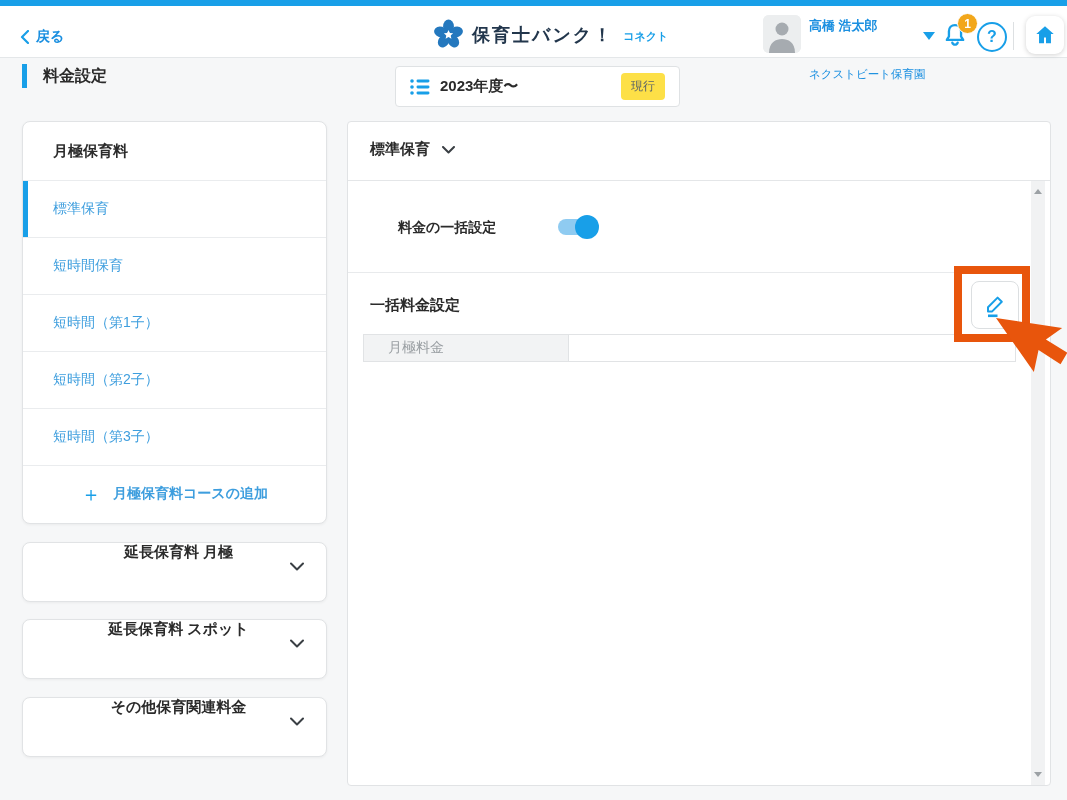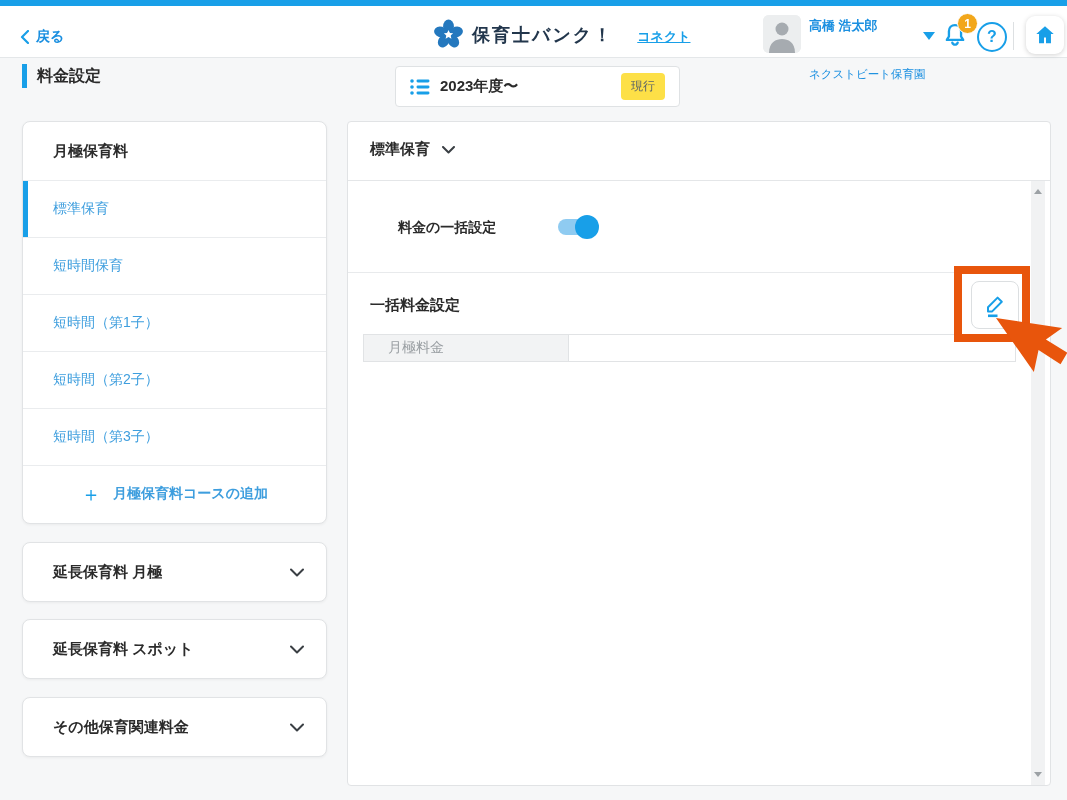--- a/index.html
+++ b/index.html
@@ -10,53 +10,53 @@
     color:#333;
     -webkit-font-smoothing:antialiased;
   }
   .abs{position:absolute;}
   
   .topstrip{left:0;top:0;width:1067px;height:6px;background:#189FE8;}
   .header{left:0;top:6px;width:1067px;height:51px;background:#FFFFFF;border-bottom:1px solid #E4E7E9;}
   .back-link{left:20px;top:22px;display:flex;align-items:center;gap:7px;color:#1A8FE0;font-size:14px;font-weight:bold;cursor:pointer;}
   .logo-wrap{left:433px;top:13px;display:flex;align-items:center;gap:8px;}
   .logo-text{font-size:18px;font-weight:bold;color:#22364C;letter-spacing:2px;}
-  .logo-sub{font-size:13px;font-weight:bold;color:#189FE8;margin-left:16px;margin-top:4px;text-decoration:underline;}
+  .logo-sub{font-size:11px;font-weight:bold;color:#189FE8;margin-left:2px;margin-top:4px;}
   .avatar{left:763px;top:9px;width:38px;height:38px;background:#ECEEEF;border-radius:6px;overflow:hidden;}
   .user-names{left:809px;top:11px;line-height:1.35;}
   .user-name{font-size:13px;font-weight:bold;color:#1A8FE0;}
   .user-org{font-size:11.5px;color:#1A8FE0;margin-top:32px;}
   .user-caret{left:923px;top:26px;width:0;height:0;border-left:6px solid transparent;border-right:6px solid transparent;border-top:8px solid #189FE8;}
   .bell-wrap{left:941px;top:15px;width:30px;height:30px;cursor:pointer;}
   .badge{left:957px;top:7px;width:19px;height:19px;background:#F2A71B;border-radius:50%;color:#fff;
          font-size:12px;font-weight:bold;display:flex;align-items:center;justify-content:center;border:1.5px solid #fff;}
   .help-btn{left:977px;top:16px;width:26px;height:26px;border:2.5px solid #189FE8;border-radius:50%;
             color:#189FE8;font-weight:bold;font-size:16px;display:flex;align-items:center;justify-content:center;cursor:pointer;}
   .head-divider{left:1013px;top:16px;width:1px;height:28px;background:#DDE0E2;}
   .home-btn{left:1026px;top:10px;width:38px;height:38px;background:#fff;border-radius:9px;
             box-shadow:0 1px 5px rgba(0,0,0,0.18);display:flex;align-items:center;justify-content:center;cursor:pointer;}
   
-  .page-title{left:22px;top:64px;display:flex;align-items:center;gap:10px;}
+  .page-title{left:22px;top:64px;display:flex;align-items:center;gap:16px;}
   .title-bar{width:5px;height:24px;background:#189FE8;}
   .title-text{font-size:16px;font-weight:bold;color:#2B2B2B;}
   .year-card{left:395px;top:66px;width:285px;height:41px;background:#fff;border:1px solid #DFE2E4;border-radius:4px;
              display:flex;align-items:center;padding:0 14px;box-sizing:border-box;cursor:pointer;}
   .year-label{font-size:15px;font-weight:bold;color:#2B2B2B;margin-left:10px;}
   .year-badge{margin-left:auto;background:#fde047;color:#5A6268;font-size:12px;padding:5px 10px;border-radius:4px;}
   
   .card{background:#fff;border:1px solid #E1E3E5;border-radius:8px;box-shadow:0 1px 3px rgba(0,0,0,0.05);box-sizing:border-box;}
   .side-card1{left:22px;top:121px;width:305px;height:403px;}
   .side-row{position:relative;height:57px;display:flex;align-items:center;padding-left:30px;border-bottom:1px solid #EAECEE;box-sizing:border-box;}
   .side-row:last-child{border-bottom:none;}
   .side-header{font-size:15px;font-weight:bold;color:#2B2B2B;height:59px;}
   .side-item{font-size:14px;color:#3E9EDE;cursor:pointer;}
   .side-item.selected::before{content:"";position:absolute;left:0;top:0;bottom:0;width:5px;background:#189FE8;}
   .side-add{justify-content:center;padding-left:0;gap:12px;color:#3E9EDE;font-size:14px;font-weight:bold;cursor:pointer;height:56px;}
   .plus{font-size:20px;font-weight:normal;color:#189FE8;line-height:1;}
-  .accordion{left:22px;width:305px;height:60px;display:flex;align-items:center;padding:0 22px 0 30px;cursor:pointer;}
+  .accordion{left:22px;width:305px;height:60px;display:flex;align-items:center;padding:0 22px 0 30px;cursor:pointer;flex-direction:column;}
   .accordion .acc-label{font-size:15px;font-weight:bold;color:#2B2B2B;}
   .acc2{top:542px;} .acc3{top:619px;} .acc4{top:697px;}
   .acc-chev{margin-left:auto;}
   
   .main-panel{left:347px;top:121px;width:704px;height:665px;background:#fff;border:1px solid #E1E3E5;border-radius:4px;box-sizing:border-box;}
   .panel-head{left:370px;top:140px;display:flex;align-items:center;gap:12px;cursor:pointer;}
   .panel-title{font-size:15px;font-weight:bold;color:#2B2B2B;}
   .panel-divider{left:348px;top:180px;width:702px;height:1px;background:#E4E6E8;}
   .toggle-label{left:398px;top:219px;font-size:14px;font-weight:bold;color:#2B2B2B;}
   .toggle{left:558px;top:219px;width:39px;height:16px;background:#8FCBF1;border-radius:8px;cursor:pointer;}

